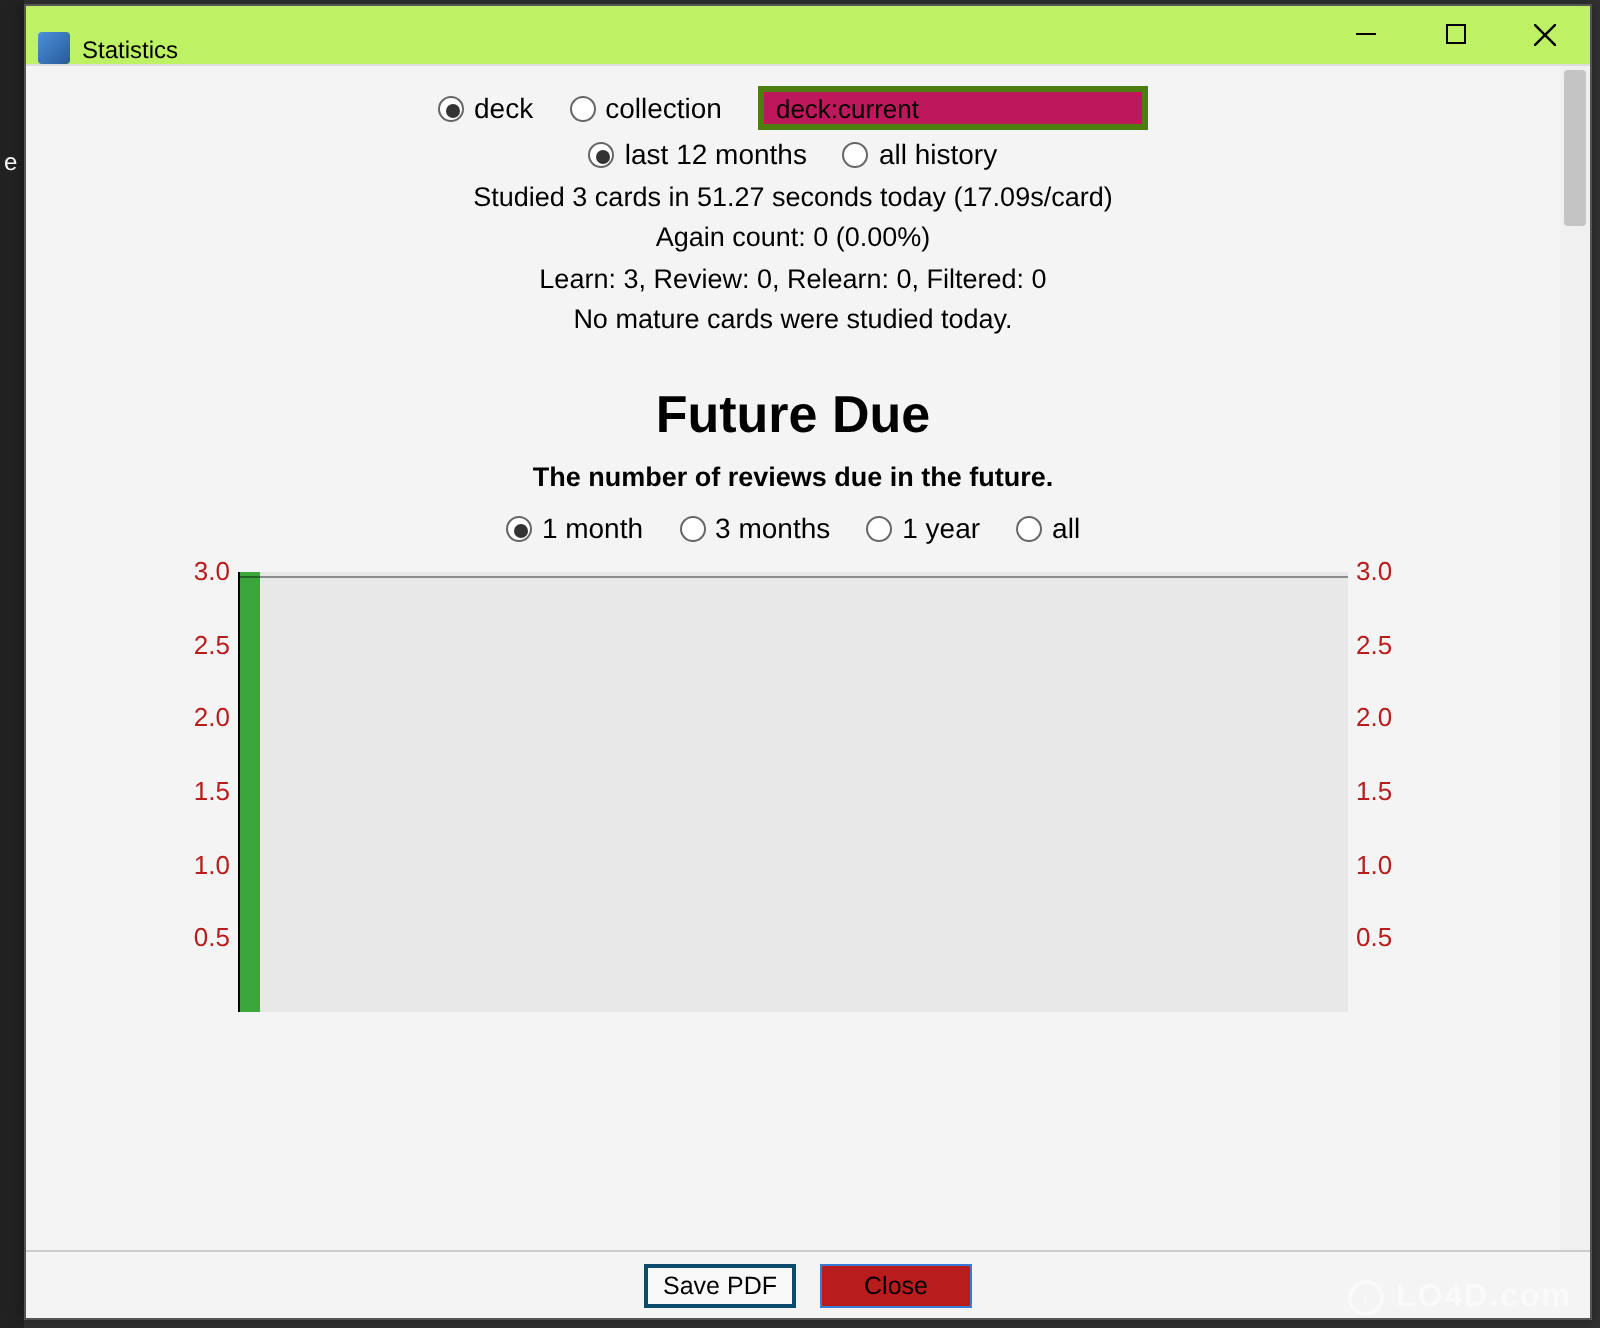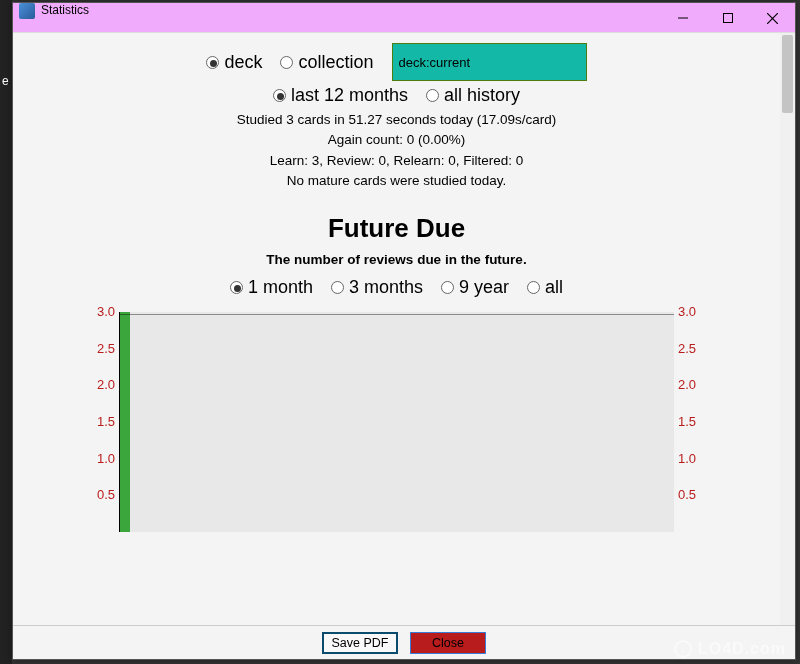--- a/index.html
+++ b/index.html
@@ -33,23 +33,23 @@
     width: 784px;
     height: 658px;
     background: #fff;
     border: 1px solid #555;
     display: flex;
     flex-direction: column;
     box-shadow: 0 0 8px rgba(0,0,0,0.4);
   }
   .titlebar {
     height: 30px;
-    background: #f0abfc;
-    display: flex;
-    align-items: flex-start;
+    background: #bef264;
+    display: flex;
+    align-items: flex-end;
     border-bottom: 1px solid #ddd;
     flex: 0 0 auto;
   }
   .titlebar .appicon {
     width: 16px; height: 16px;
     margin: 0 6px;
     background: linear-gradient(135deg,#4a90d9,#2a5a9a);
     border-radius: 2px;
   }
   .titlebar .title {
@@ -99,43 +99,43 @@
     display: flex;
     justify-content: center;
     align-items: center;
     gap: 18px;
     margin: 4px 0;
   }
   .radio {
     display: inline-flex;
     align-items: center;
     gap: 5px;
-    font-size: 18px;
+    font-size: 14px;
     cursor: default;
   }
   .radio .dot {
     width: 13px; height: 13px;
     border: 1px solid #666;
     border-radius: 50%;
     position: relative;
     background: #fff;
   }
   .radio.selected .dot::after {
     content: "";
     position: absolute;
     left: 3px; top: 3px;
     width: 7px; height: 7px;
     background: #333;
     border-radius: 50%;
   }
   .searchbox {
     width: 195px;
-    height: 38px;
-    border: 1px solid #4d7c0f;
-    background: #14b8a6;
+    height: 22px;
+    border: 3px solid #4d7c0f;
+    background: #be185d;
     font-size: 13px;
     padding: 2px 6px;
     text-align: left;
   }
   h2.section {
     font-size: 26px;
     font-weight: bold;
     margin: 20px 0 8px 0;
   }
   .stat-line {
@@ -297,21 +297,21 @@
         <label class="radio selected">
           <span class="dot"></span>
           <span>1 month</span>
         </label>
         <label class="radio">
           <span class="dot"></span>
           <span>3 months</span>
         </label>
         <label class="radio">
           <span class="dot"></span>
-          <span>9 year</span>
+          <span>1 year</span>
         </label>
         <label class="radio">
           <span class="dot"></span>
           <span>all</span>
         </label>
       </div>
 
       <div class="chart-wrap">
         <div class="chart-plot">
           <div class="chart-bar"></div>

